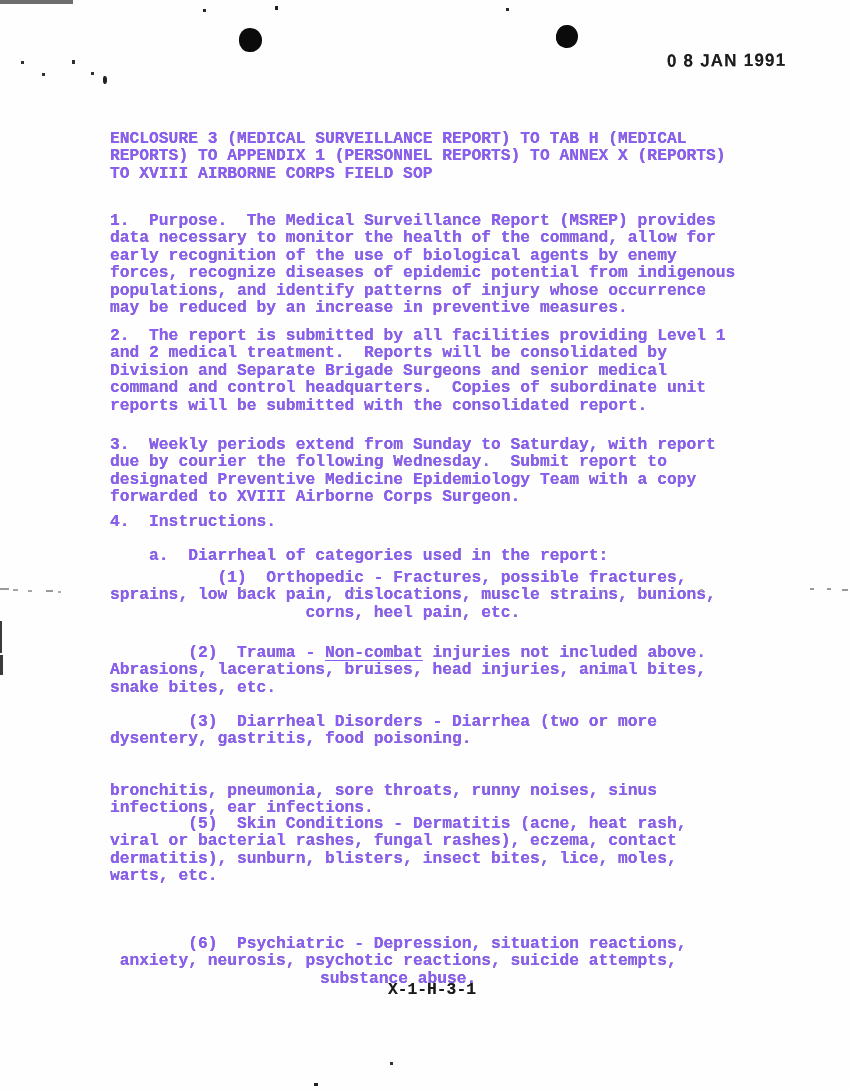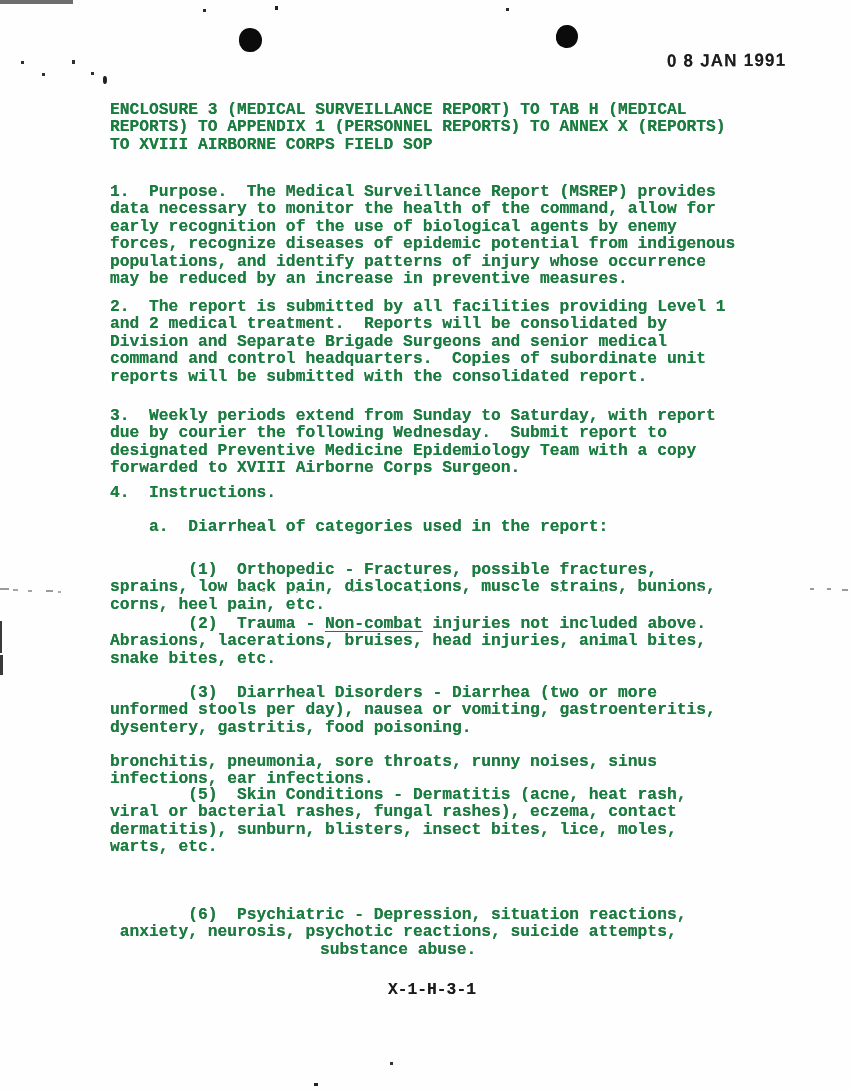--- a/index.html
+++ b/index.html
@@ -5,22 +5,23 @@
   html,body{margin:0;padding:0;}
   body{
     width:850px;height:1091px;position:relative;overflow:hidden;
     background:#fefefe;
     font-family:"Liberation Mono",monospace;
   }
   
   .doc-block{
     position:absolute;left:110px;white-space:pre;
     font:700 16.3px/17.4px "Liberation Mono",monospace;
-    color:#15803d;
+    color:#8b5cf6;
     text-shadow:0 0 .4px rgba(0,0,0,.55);
+    margin-top:29px;
   }
   .doc-block u{text-decoration:underline;text-underline-offset:2.5px;}
   .doc-line{height:17.4px;}
   
   .stamp{
     position:absolute;left:667px;top:51px;
     font:700 17px/19px "Liberation Sans",sans-serif;
     letter-spacing:1.2px;color:#1d1d1d;
     transform:scaleY(1.04) rotate(-.4deg);
     text-shadow:0 0 .6px rgba(0,0,0,.5);
@@ -45,23 +46,23 @@
 <div class="punch left"></div>
 <div class="punch right"></div>
 
 <div id="doc">
     <div class="doc-block" style="top: 101px;"><div class="doc-line">ENCLOSURE 3 (MEDICAL SURVEILLANCE REPORT) TO TAB H (MEDICAL</div><div class="doc-line">REPORTS) TO APPENDIX 1 (PERSONNEL REPORTS) TO ANNEX X (REPORTS)</div><div class="doc-line">TO XVIII AIRBORNE CORPS FIELD SOP</div></div>
     <div class="doc-block" style="top: 183px;"><div class="doc-line">1.  Purpose.  The Medical Surveillance Report (MSREP) provides</div><div class="doc-line">data necessary to monitor the health of the command, allow for</div><div class="doc-line">early recognition of the use of biological agents by enemy</div><div class="doc-line">forces, recognize diseases of epidemic potential from indigenous</div><div class="doc-line">populations, and identify patterns of injury whose occurrence</div><div class="doc-line">may be reduced by an increase in preventive measures.</div></div>
     <div class="doc-block" style="top: 298px;"><div class="doc-line">2.  The report is submitted by all facilities providing Level 1</div><div class="doc-line">and 2 medical treatment.  Reports will be consolidated by</div><div class="doc-line">Division and Separate Brigade Surgeons and senior medical</div><div class="doc-line">command and control headquarters.  Copies of subordinate unit</div><div class="doc-line">reports will be submitted with the consolidated report.</div></div>
     <div class="doc-block" style="top: 407px;"><div class="doc-line">3.  Weekly periods extend from Sunday to Saturday, with report</div><div class="doc-line">due by courier the following Wednesday.  Submit report to</div><div class="doc-line">designated Preventive Medicine Epidemiology Team with a copy</div><div class="doc-line">forwarded to XVIII Airborne Corps Surgeon.</div></div>
     <div class="doc-block" style="top: 484px;"><div class="doc-line">4.  Instructions.</div></div>
     <div class="doc-block" style="top: 518px;"><div class="doc-line">    a.  Diarrheal of categories used in the report:</div></div>
-    <div class="doc-block" style="top: 561px;"><div class="doc-line">        (1)  Orthopedic - Fractures, possible fractures,</div><div class="doc-line">sprains, low back pain, dislocations, muscle strains, bunions,</div><div class="doc-line">corns, heel pain, etc.</div></div>
+    <div class="doc-block" style="top: 540px; text-align: center;"><div class="doc-line">        (1)  Orthopedic - Fractures, possible fractures,</div><div class="doc-line">sprains, low back pain, dislocations, muscle strains, bunions,</div><div class="doc-line">corns, heel pain, etc.</div></div>
     <div class="doc-block" style="top: 615px;"><div class="doc-line">        (2)  Trauma - <u>Non-combat</u> injuries not included above.</div><div class="doc-line">Abrasions, lacerations, bruises, head injuries, animal bites,</div><div class="doc-line">snake bites, etc.</div></div>
-    <div class="doc-block" style="top: 684px;"><div class="doc-line">        (3)  Diarrheal Disorders - Diarrhea (two or more</div><div class="doc-line">unformed stools per day), nausea or vomiting, gastroenteritis,</div><div class="doc-line">dysentery, gastritis, food poisoning.</div></div>
+    <div class="doc-block" style="top: 684px;"><div class="doc-line">        (3)  Diarrheal Disorders - Diarrhea (two or more</div><div class="doc-line">dysentery, gastritis, food poisoning.</div></div>
     <div class="doc-block" style="top: 753px;"><div class="doc-line">bronchitis, pneumonia, sore throats, runny noises, sinus</div><div class="doc-line">infections, ear infections.</div></div>
     <div class="doc-block" style="top: 786px;"><div class="doc-line">        (5)  Skin Conditions - Dermatitis (acne, heat rash,</div><div class="doc-line">viral or bacterial rashes, fungal rashes), eczema, contact</div><div class="doc-line">dermatitis), sunburn, blisters, insect bites, lice, moles,</div><div class="doc-line">warts, etc.</div></div>
     <div class="doc-block" style="top: 906px; text-align: center;"><div class="doc-line">        (6)  Psychiatric - Depression, situation reactions,</div><div class="doc-line">anxiety, neurosis, psychotic reactions, suicide attempts,</div><div class="doc-line">substance abuse.</div></div>
   </div>
 
 <div class="footer">X-1-H-3-1</div>
 
 <div id="artifacts">
     <div class="artifact" style="left: 0px; top: 0px; width: 73px; height: 4px; background: rgb(110, 110, 110);"></div>
     <div class="artifact" style="left: 203px; top: 9px; width: 3px; height: 3px; background: rgb(42, 42, 42);"></div>

